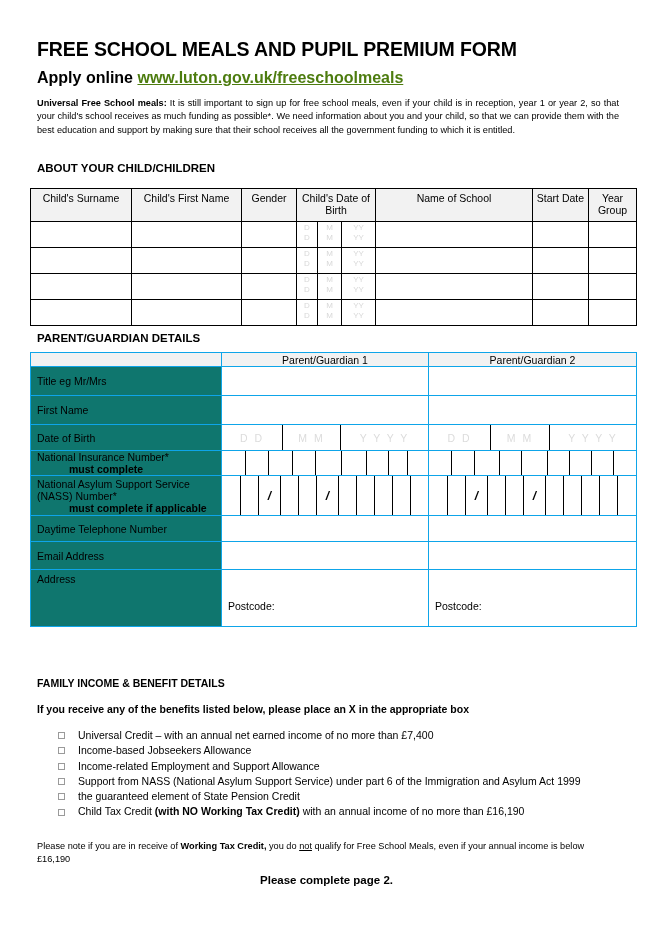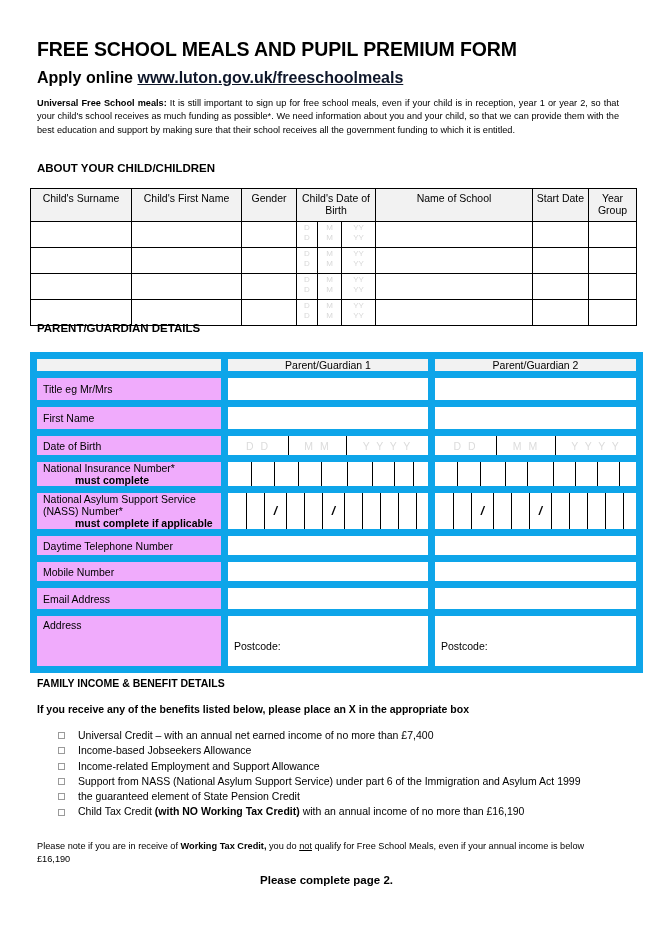--- a/index.html
+++ b/index.html
@@ -3,21 +3,21 @@
 <meta charset="utf-8">
 <style>
   * { box-sizing: border-box; margin: 0; padding: 0; }
   html, body { width: 653px; height: 928px; background: #ffffff; overflow: hidden; }
   body { position: relative; font-family: "Liberation Sans", sans-serif; color: #000; }
 
   .abs { position: absolute; }
 
   .title { left: 37px; top: 38px; font-size: 19.5px; font-weight: bold; letter-spacing: -0.1px; white-space: nowrap; }
   .apply { left: 37px; top: 69px; font-size: 16px; font-weight: bold; white-space: nowrap; }
-  .apply a { color: #0f172a; text-decoration: underline; }
+  .apply a { color: #4d7c0f; text-decoration: underline; }
 
   .intro { left: 37px; top: 97px; width: 582px; font-size: 9.2px; line-height: 13.3px; text-align: justify; }
   .intro b { font-weight: bold; }
 
   .section-h { font-size: 11.5px; font-weight: bold; white-space: nowrap; }
 
   
   table { border-collapse: collapse; table-layout: fixed; }
   .kids { left: 30px; top: 188px; width: 606px; }
   .kids td, .kids th { border: 1px solid #000; font-size: 10.5px; font-weight: normal; vertical-align: top; }
@@ -25,22 +25,22 @@
   .kids td { height: 26px; background: #fff; }
   .kids td.dob { padding: 0; }
   .dobbox { display: flex; height: 100%; }
   .dobbox div { font-size: 8px; color: #d8d8d8; text-align: center; line-height: 10px; padding-top: 1px; height: 100%; }
   .dobbox .d { width: 21px; border-right: 1px solid #000; }
   .dobbox .m { width: 24px; border-right: 1px solid #000; }
   .dobbox .y { flex: 1; }
 
   
   .par { left: 30px; top: 352px; width: 606px; }
-  .par td { border: 7px solid #0ea5e9; font-size: 10.5px; vertical-align: middle; padding: 0; }
-  .par td.lbl { background: #f0abfc; padding-left: 6px; line-height: 12px; }
+  .par td { border: 1px solid #0ea5e9; font-size: 10.5px; vertical-align: middle; padding: 0; }
+  .par td.lbl { background: #0f766e; padding-left: 6px; line-height: 12px; }
   .par td.hdr { background: #f2f2f2; text-align: center; height: 14px; font-size: 10.5px; }
   .par td.blank-hdr { background: #f2f2f2; }
   .par tr.r-std td { height: 29px; }
   .par tr.r-dob td { height: 26px; }
   .par tr.r-ni td { height: 25px; }
   .par tr.r-nass td { height: 40px; }
   .par tr.r-tel td { height: 26px; }
   .par tr.r-email td { height: 28px; }
   .par tr.r-addr td { height: 57px; vertical-align: top; }
   .par td.addrcell { position: relative; }
@@ -152,21 +152,21 @@
             <div class="y" style="word-break: break-all; padding: 1px 10px 0px;">YY YY</div>
           </div>
         </td>
         <td></td>
         <td></td>
         <td></td>
       </tr>
     </tbody>
 </table>
 
-<div class="abs section-h" style="left:37px; top:322px;">PARENT/GUARDIAN DETAILS</div>
+<div class="abs section-h" style="left:37px; top:332px;">PARENT/GUARDIAN DETAILS</div>
 <table class="abs par">
   <colgroup>
       <col style="width:191px">
       <col style="width:207px">
       <col style="width:208px">
     </colgroup>
   <tbody>
       <tr>
     <td class="blank-hdr"></td>
     <td class="hdr">Parent/Guardian 1</td>
@@ -274,25 +274,20 @@
             <div style="width: 18px;"></div>
             <div style="flex: 1 1 0%;"></div>
           </div>
         </td>
   </tr>
   <tr class="r-tel">
     <td class="lbl">Daytime Telephone Number</td>
     <td></td>
     <td></td>
   </tr>
-  <tr class="r-tel">
-    <td class="lbl">Mobile Number</td>
-    <td></td>
-    <td></td>
-  </tr>
   <tr class="r-email">
     <td class="lbl">Email Address</td>
     <td></td>
     <td></td>
   </tr>
   <tr class="r-addr">
     <td class="lbl addrlbl">Address</td>
     <td class="addrcell">
       <span class="postcode">Postcode:</span>
     </td>

